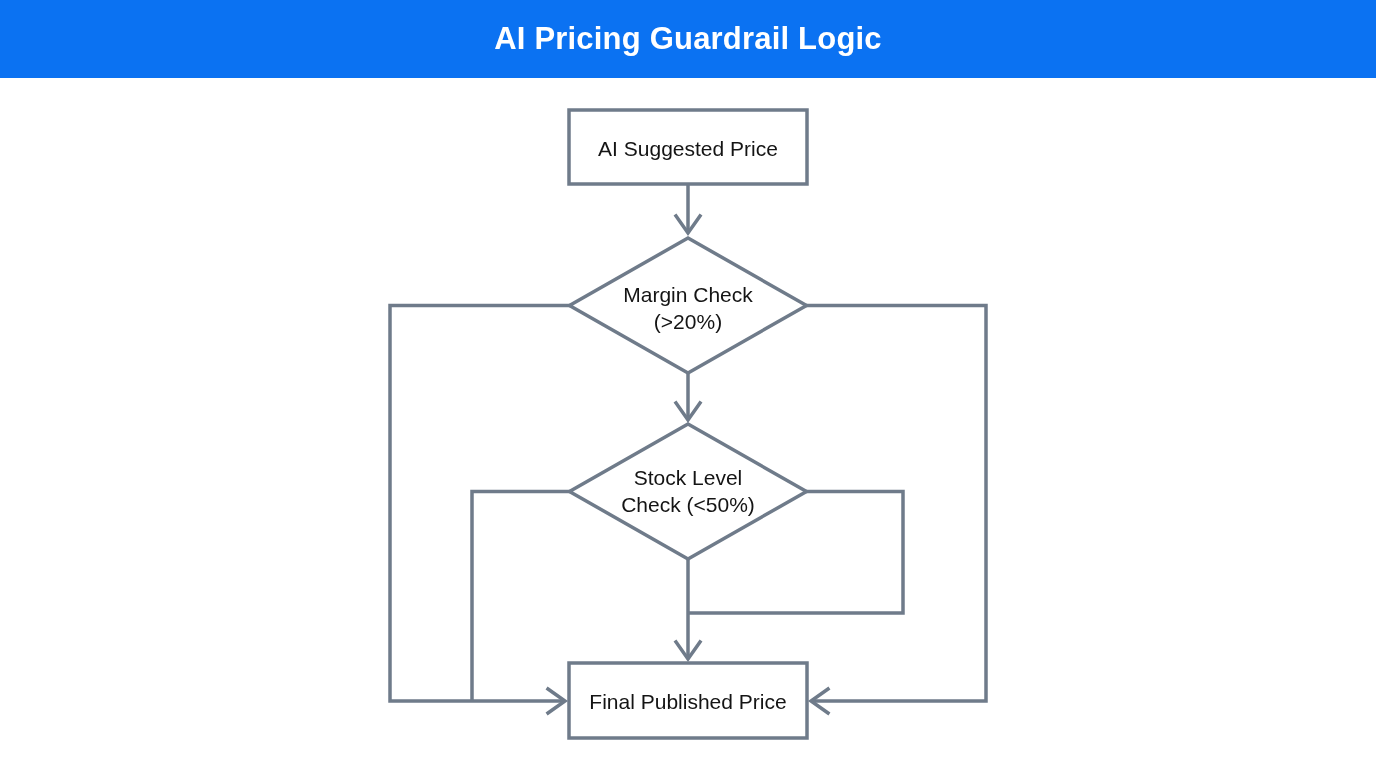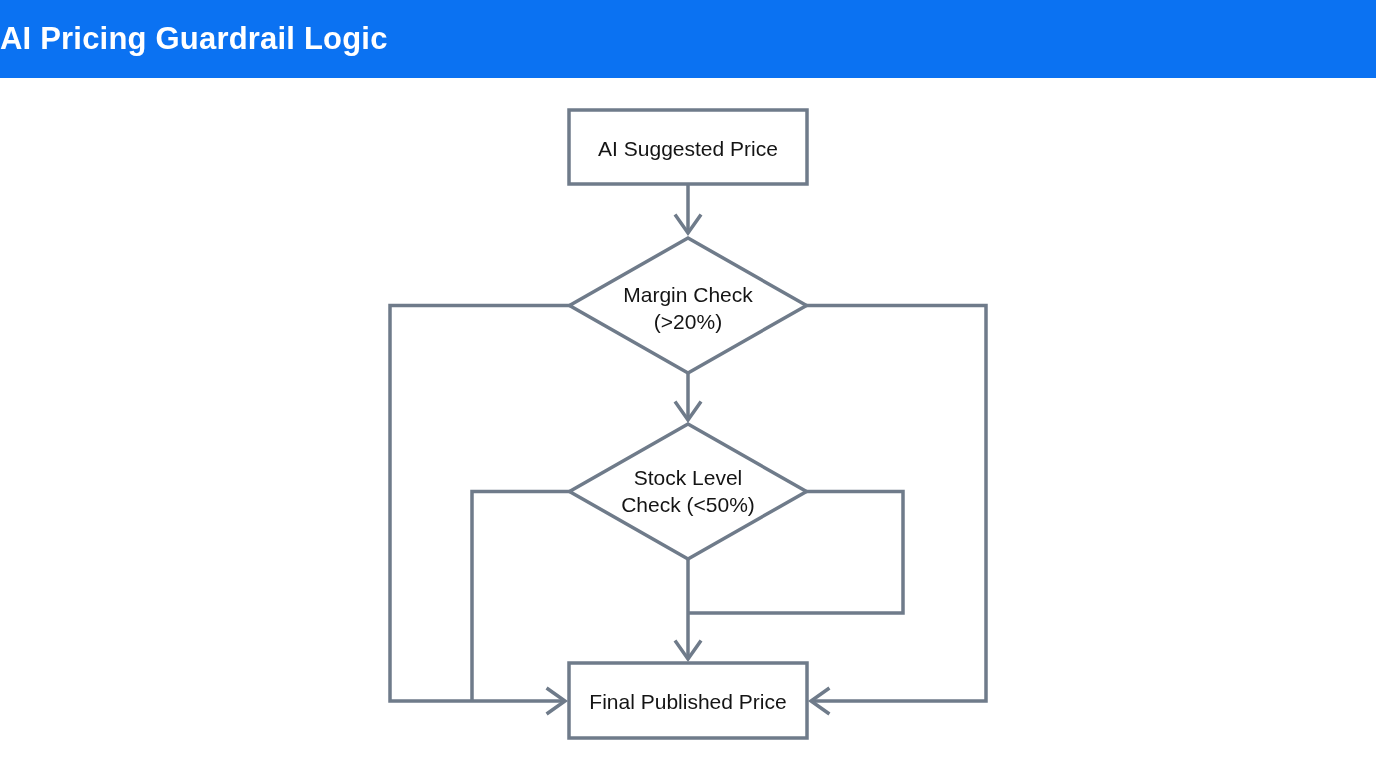--- a/index.html
+++ b/index.html
@@ -19,20 +19,21 @@
     background: #ffffff;
   }
   .header {
     position: absolute;
     left: 0; top: 0;
     width: 1376px;
     height: 78px;
     background: #0b72f2;
     display: flex;
     align-items: center;
+    justify-content: center;
   }
   .header h1 {
     margin: 0;
     color: #ffffff;
     font-size: 31px;
     font-weight: 600;
     letter-spacing: 0.2px;
   }
   svg.diagram {
     position: absolute;

